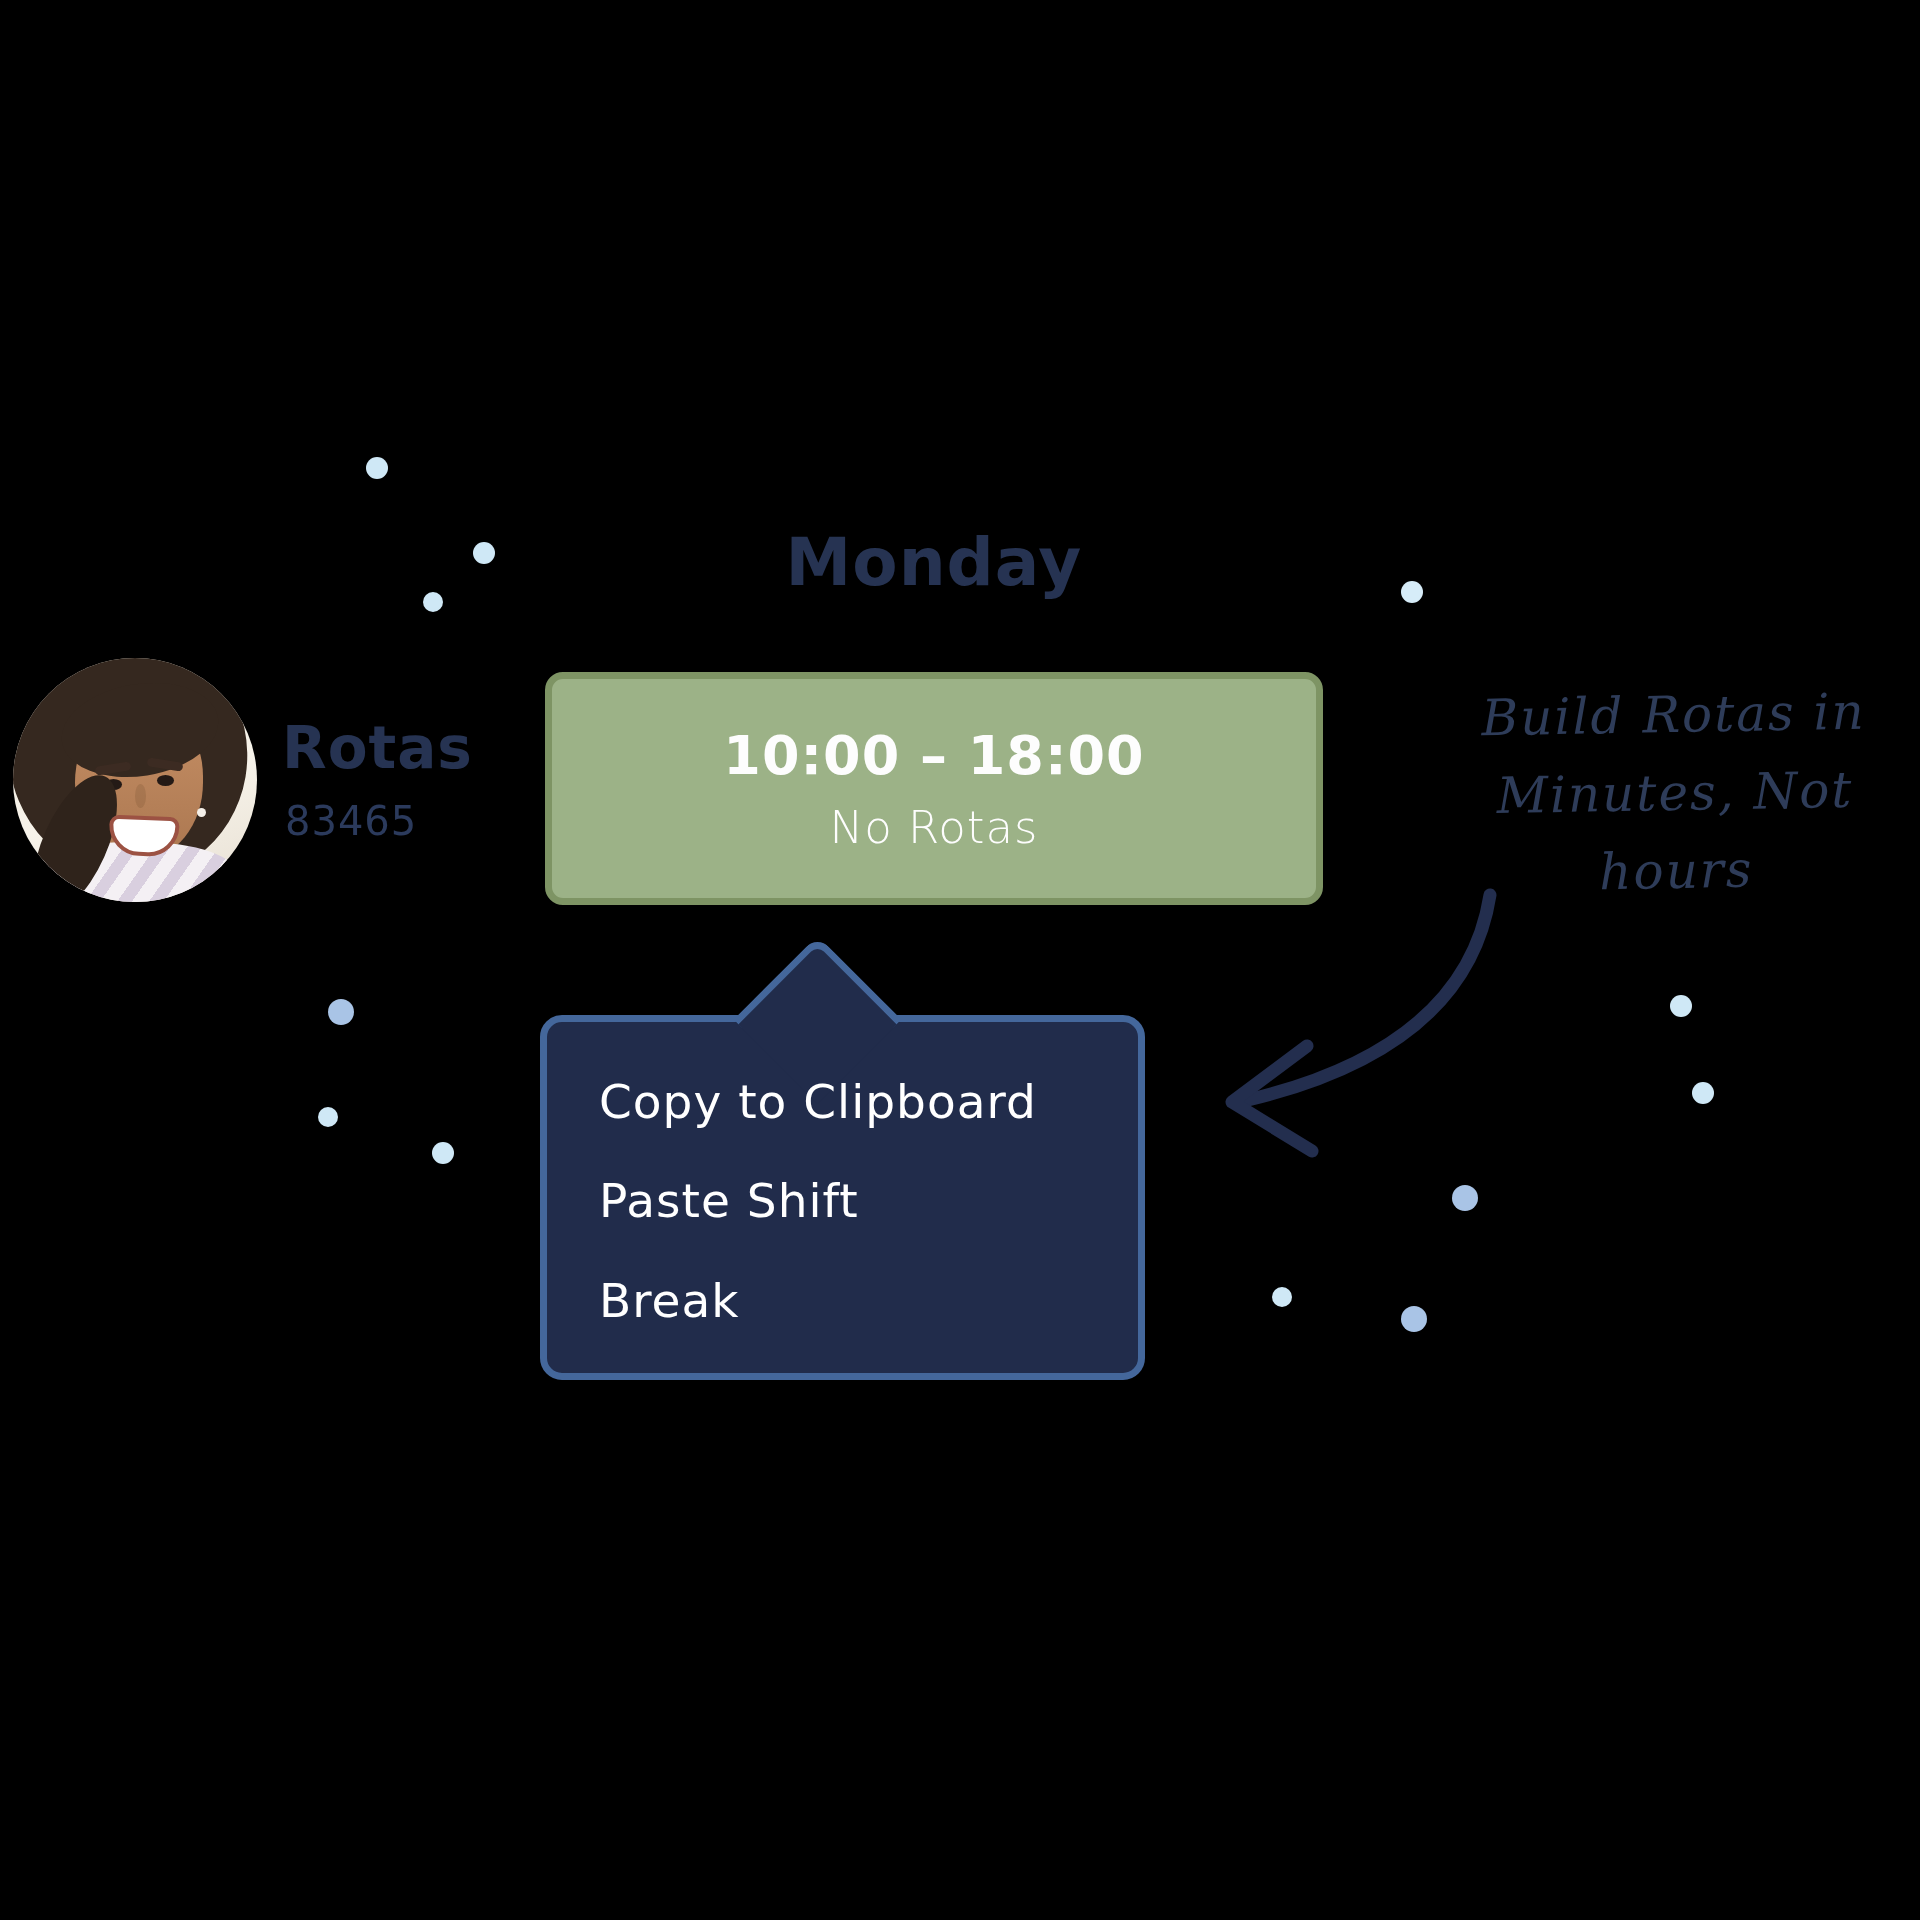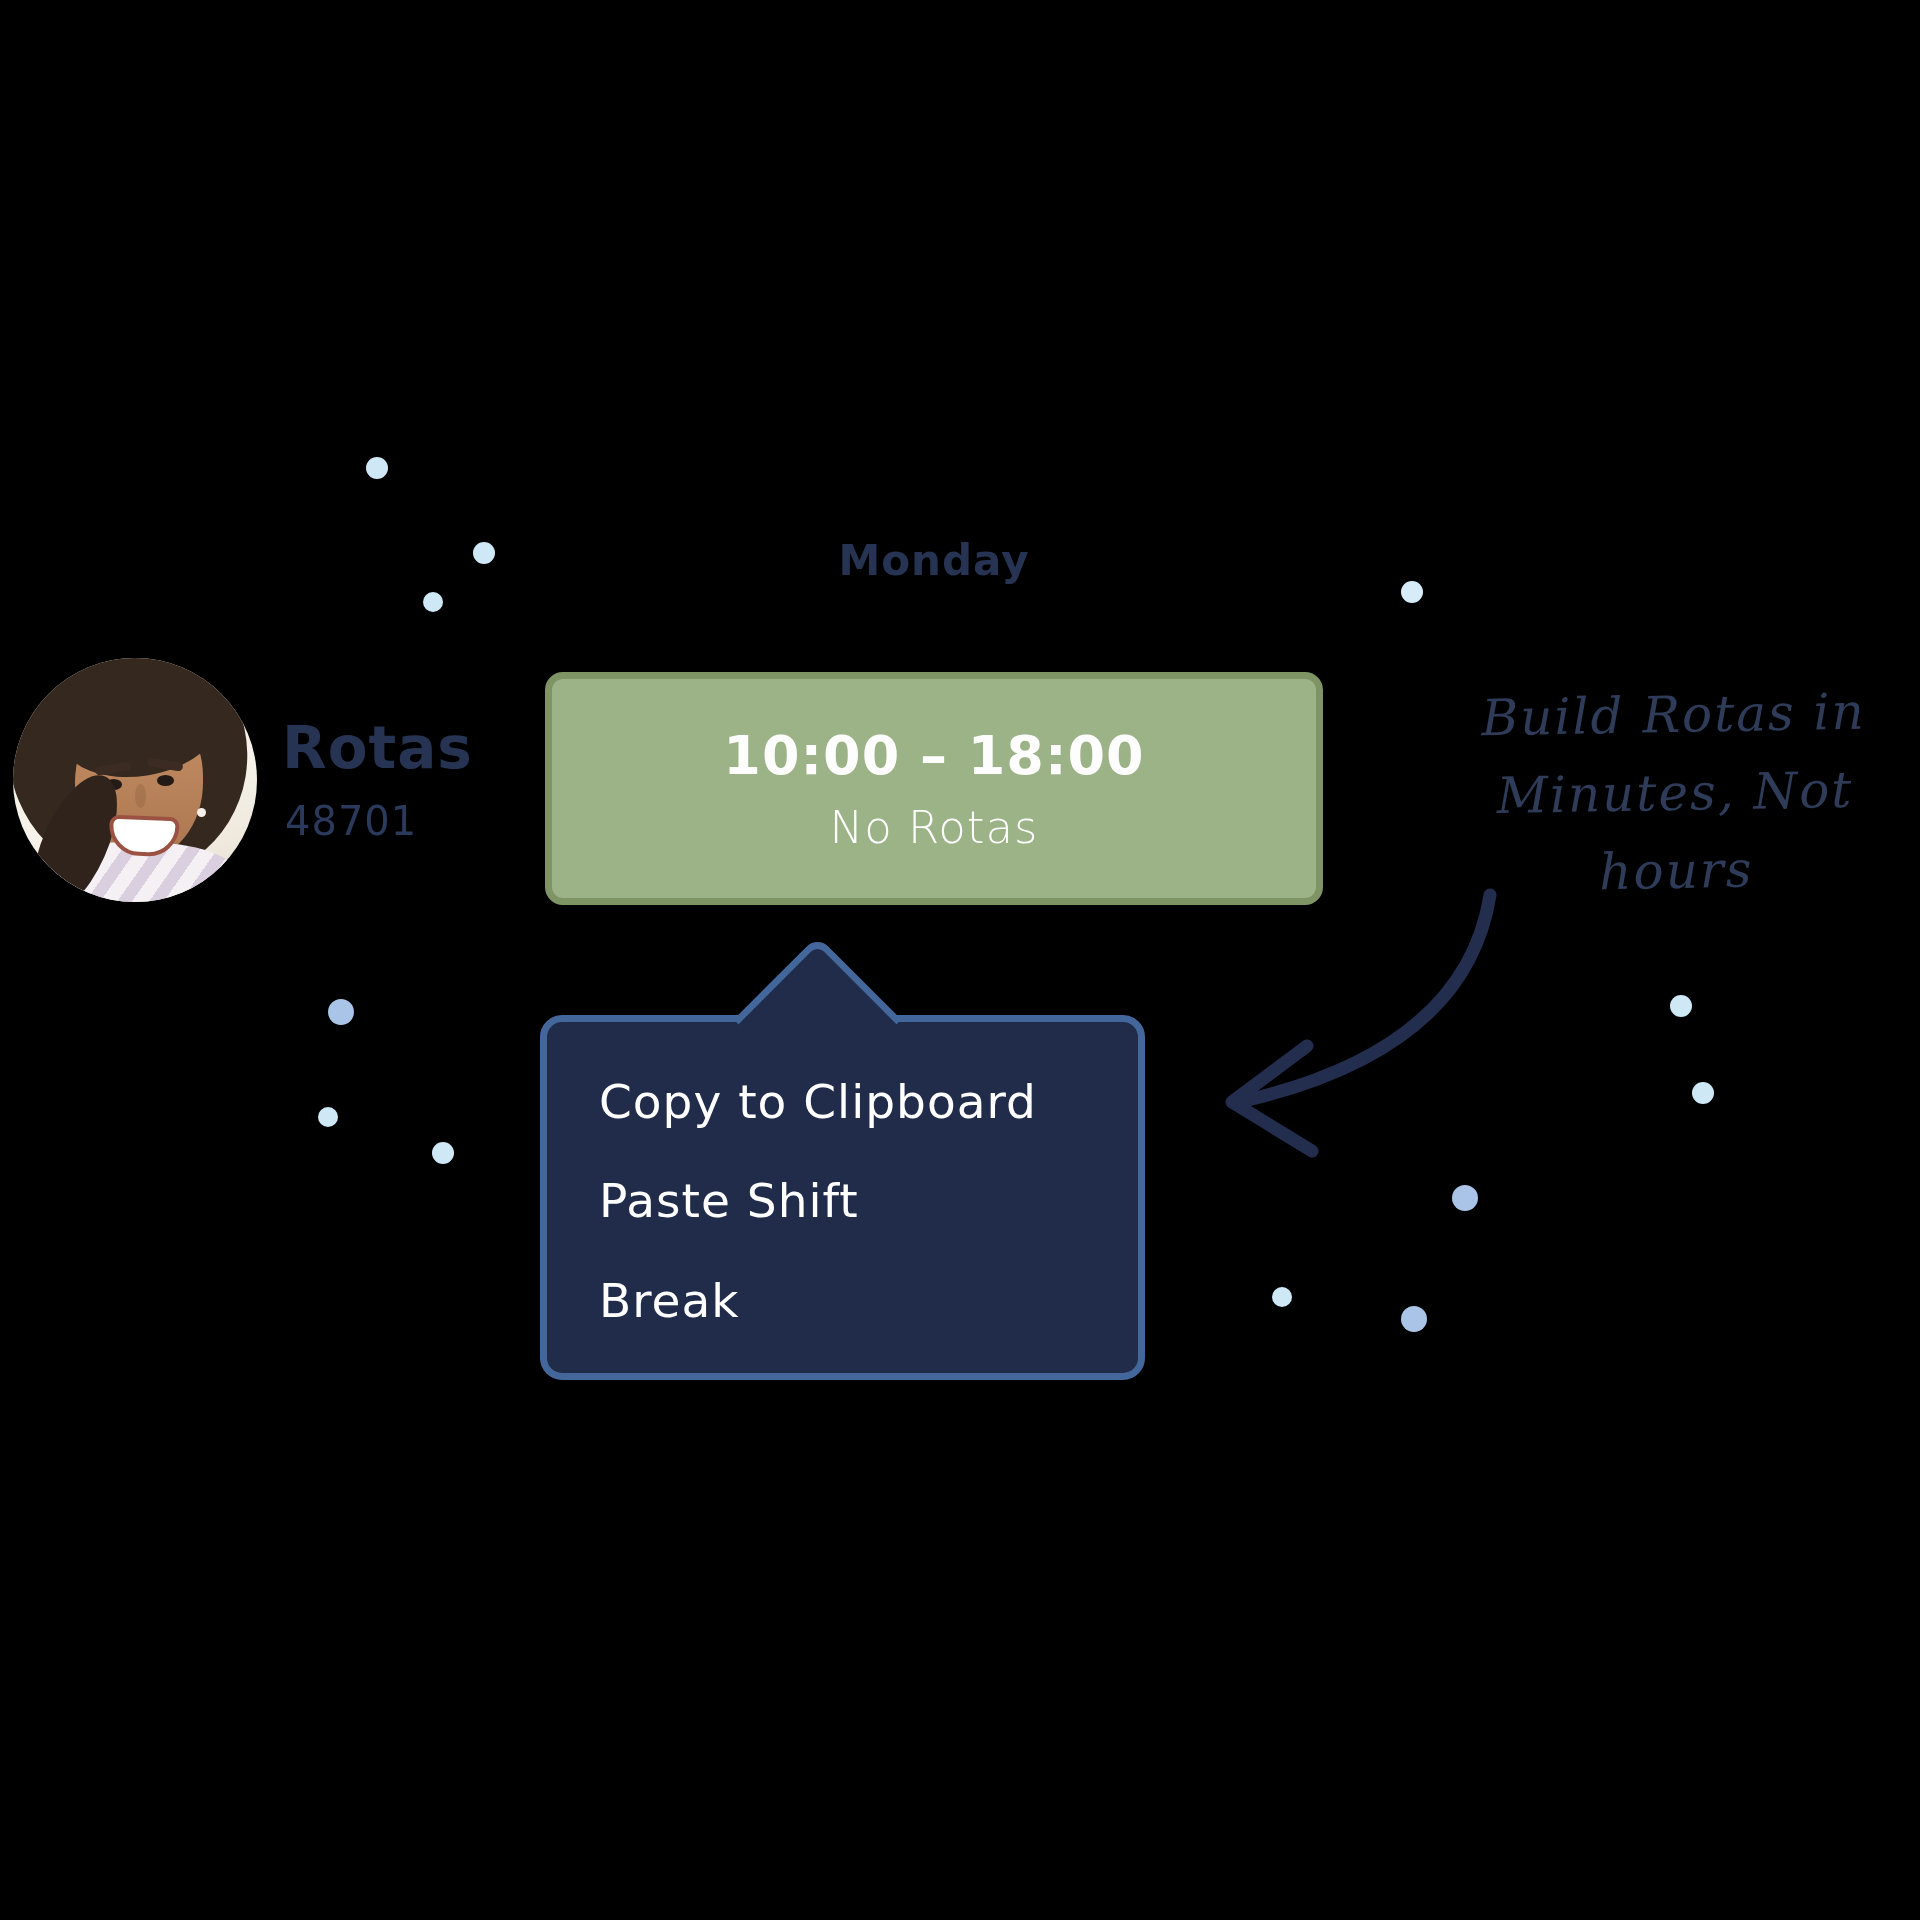--- a/index.html
+++ b/index.html
@@ -10,22 +10,22 @@
   html,body{margin:0;padding:0;background:var(--background);}
   #canvas{
     position:relative;width:1920px;height:1920px;overflow:hidden;
     background:var(--background);
     font-family:"DejaVu Sans","Liberation Sans",sans-serif;
   }
   
   .dot{position:absolute;border-radius:50%;}
   
   .monday{
-    position:absolute;left:545px;top:536px;width:778px;
-    text-align:center;font-size:42px;font-weight:800;
+    position:absolute;left:545px;top:524px;width:778px;
+    text-align:center;font-size:66px;font-weight:800;
     color:var(--navy-text);letter-spacing:1px;
   }
   
   .avatar{
     position:absolute;left:13px;top:658px;width:244px;height:244px;
     border-radius:50%;overflow:hidden;
     background:linear-gradient(160deg,#efe9dd 0%,#f7f3ea 55%,#e7dfd2 100%);
   }
   .avatar *{position:absolute;}
   .av-hair-back{width:238px;height:250px;left:-4px;top:-30px;background:#35281f;border-radius:50%;transform:rotate(-12deg);}
@@ -128,21 +128,21 @@
     <div class="av-eye-l"></div>
     <div class="av-eye-r"></div>
     <div class="av-nose"></div>
     <div class="av-neck"></div>
     <div class="av-shirt"></div>
     <div class="av-braid"></div>
     <div class="av-smile"></div>
     <div class="av-earring"></div>
   </div>
   <div class="employee-name">Rotas</div>
-  <div class="employee-id">48701</div>
+  <div class="employee-id">83465</div>
 
   <div class="shift-card">
     <div class="shift-time">10:00 – 18:00</div>
     <div class="shift-break">No Rotas</div>
   </div>
 
   <div class="menu">
     <div class="menu-caret"></div>
     <div class="menu-items">
       <div class="menu-item">Copy to Clipboard</div>

